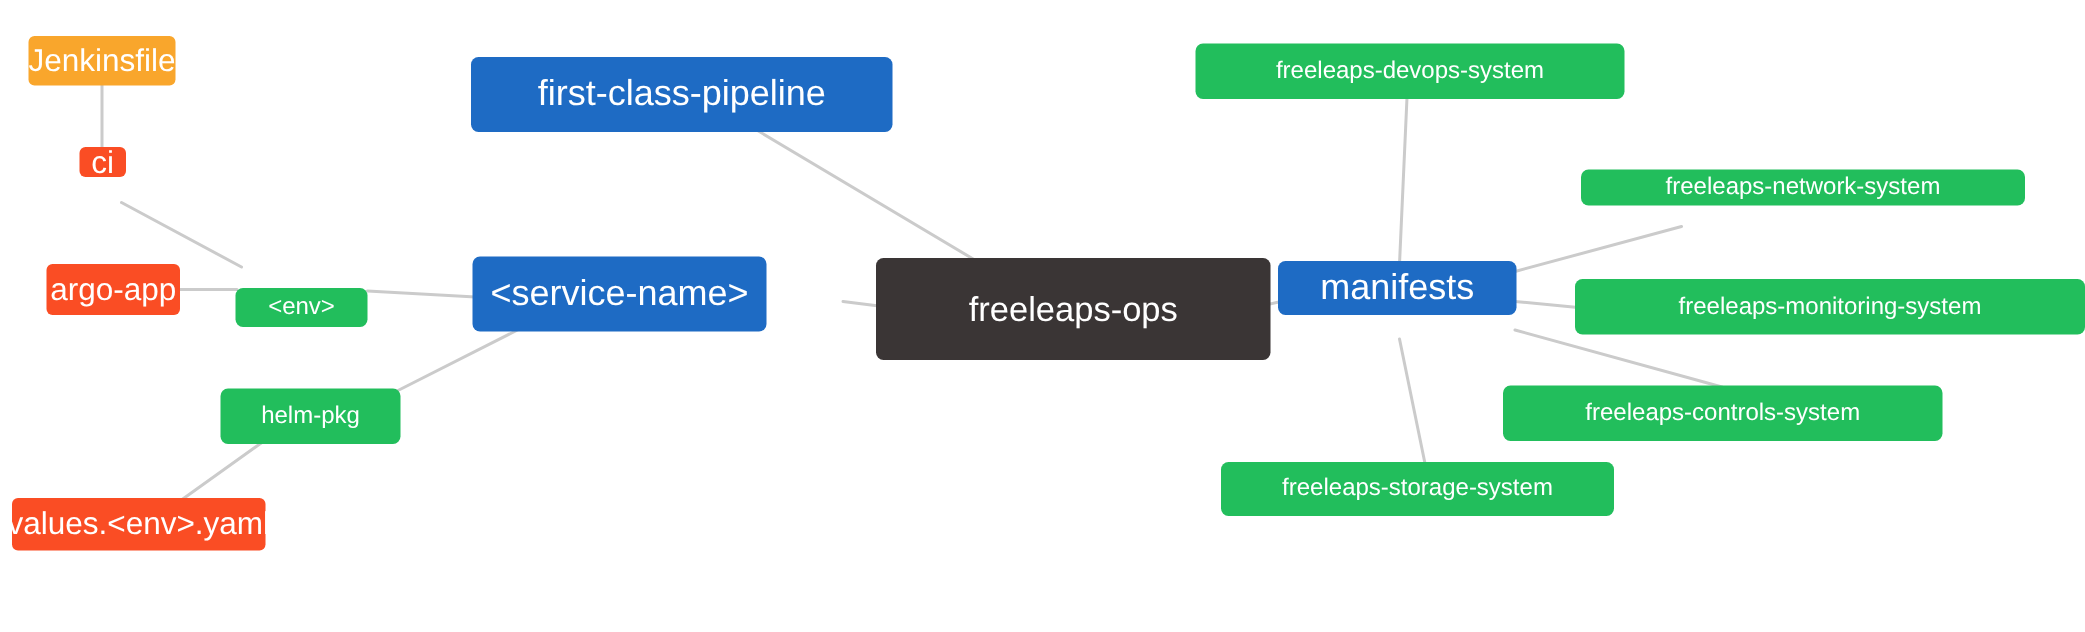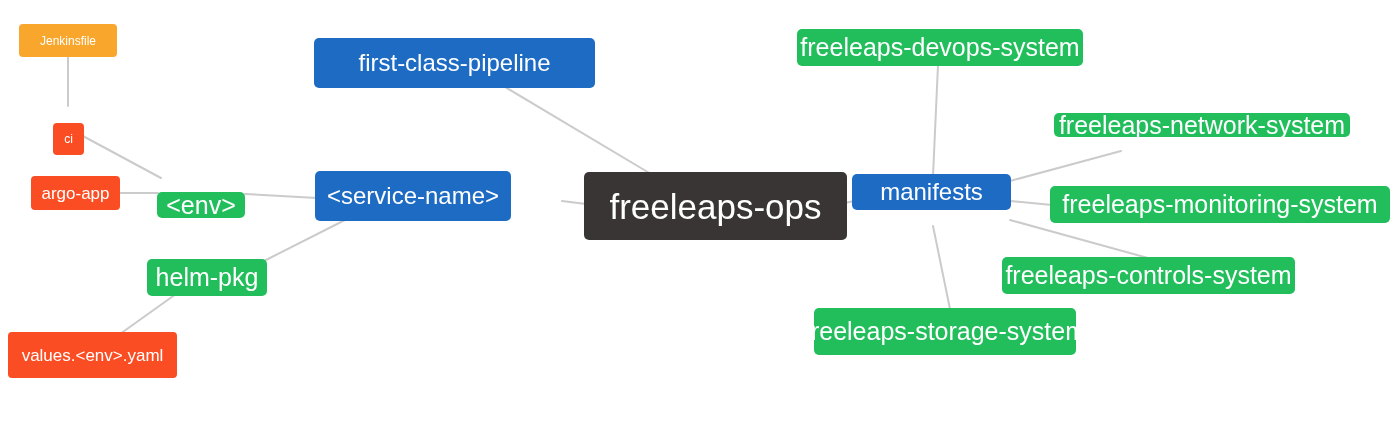--- a/index.html
+++ b/index.html
@@ -38,25 +38,25 @@
     white-space: nowrap;
     cursor: pointer;
     user-select: none;
     line-height: 1;
   }
   .c-orange { background: var(--color-orange, #f9a62c); }
   .c-red    { background: var(--color-red,    #fa4d24); }
   .c-green  { background: var(--color-green,  #22be5c); }
   .c-blue   { background: var(--color-blue,   #1e6bc4); }
   .c-dark   { background: var(--color-dark,   #3a3535); }
-  .sz-xs { font-size: 12px; border-radius: 4px; }
-  .sz-s  { font-size: 17px; border-radius: 4px; }
-  .sz-m  { font-size: 25px; text-align: center; }
+  .sz-xs { font-size: 21px; border-radius: 4px; }
+  .sz-s  { font-size: 21px; border-radius: 4px; }
+  .sz-m  { font-size: 16px; text-align: center; }
   .sz-l  { font-size: 24px; }
-  .sz-xl { font-size: 35px; }
+  .sz-xl { font-size: 23px; }
 </style>
 </head>
 <body>
 
 <div id="canvas">
 
   <svg id="edges" viewBox="0 0 1390 421" xmlns="http://www.w3.org/2000/svg">
     <line x1="68" y1="57" x2="68" y2="106"></line>
     <line x1="81" y1="135" x2="161" y2="178"></line>
     <line x1="120" y1="193" x2="158" y2="193"></line>
@@ -67,28 +67,28 @@
     <line x1="933" y1="176" x2="938" y2="65"></line>
     <line x1="1010" y1="181" x2="1121" y2="151"></line>
     <line x1="1010" y1="201" x2="1052" y2="205"></line>
     <line x1="1010" y1="220" x2="1148" y2="258"></line>
     <line x1="933" y1="226" x2="950" y2="309"></line>
     <line x1="345" y1="220" x2="264" y2="261"></line>
     <line x1="176" y1="294" x2="120" y2="334"></line>
   </svg>
 
   <div class="node sz-xs c-orange" style="left:19px;  top:24px;  width:98px;  height:33px">Jenkinsfile</div>
-  <div class="node sz-xs c-red" style="left:53px;  top:123px; width:31px;  height:32px">ci</div>
+  <div class="node sz-xs c-red" style="left:53px;  top:98px; width:31px;  height:20px">ci</div>
   <div class="node sz-s  c-red" style="left:31px;  top:176px; width:89px;  height:34px">argo-app</div>
   <div class="node sz-m  c-green" style="left:157px; top:192px; width:88px;  height:26px">&lt;env&gt;</div>
   <div class="node sz-l  c-blue" style="left:315px; top:171px; width:196px; height:50px">&lt;service-name&gt;</div>
   <div class="node sz-l  c-blue" style="left:314px; top:38px;  width:281px; height:50px">first-class-pipeline</div>
   <div class="node sz-xl c-dark" style="left:584px; top:172px; width:263px; height:68px">freeleaps-ops</div>
   <div class="node sz-l  c-blue" style="left:852px; top:174px; width:159px; height:36px">manifests</div>
   <div class="node sz-m  c-green" style="left:797px; top:29px;  width:286px; height:37px">freeleaps-devops-system</div>
   <div class="node sz-m  c-green" style="left:1054px;top:113px; width:296px; height:24px">freeleaps-network-system</div>
   <div class="node sz-m  c-green" style="left:1050px;top:186px; width:340px; height:37px">freeleaps-monitoring-system</div>
   <div class="node sz-m  c-green" style="left:1002px;top:257px; width:293px; height:37px">freeleaps-controls-system</div>
-  <div class="node sz-m  c-green" style="left:814px; top:308px; width:262px; height:47px">freeleaps-storage-system</div>
+  <div class="node sz-m  c-green" style="left:814px; top:308px; width:262px; height:36px">freeleaps-storage-system</div>
   <div class="node sz-m  c-green" style="left:147px; top:259px; width:120px; height:37px">helm-pkg</div>
-  <div class="node sz-s  c-red" style="left:8px;   top:332px; width:169px; height:46px">values.&lt;env&gt;.yaml</div>
+  <div class="node sz-s  c-red" style="left:8px;   top:332px; width:169px; height:35px">values.&lt;env&gt;.yaml</div>
 
 </div>
 
 </body></html>

